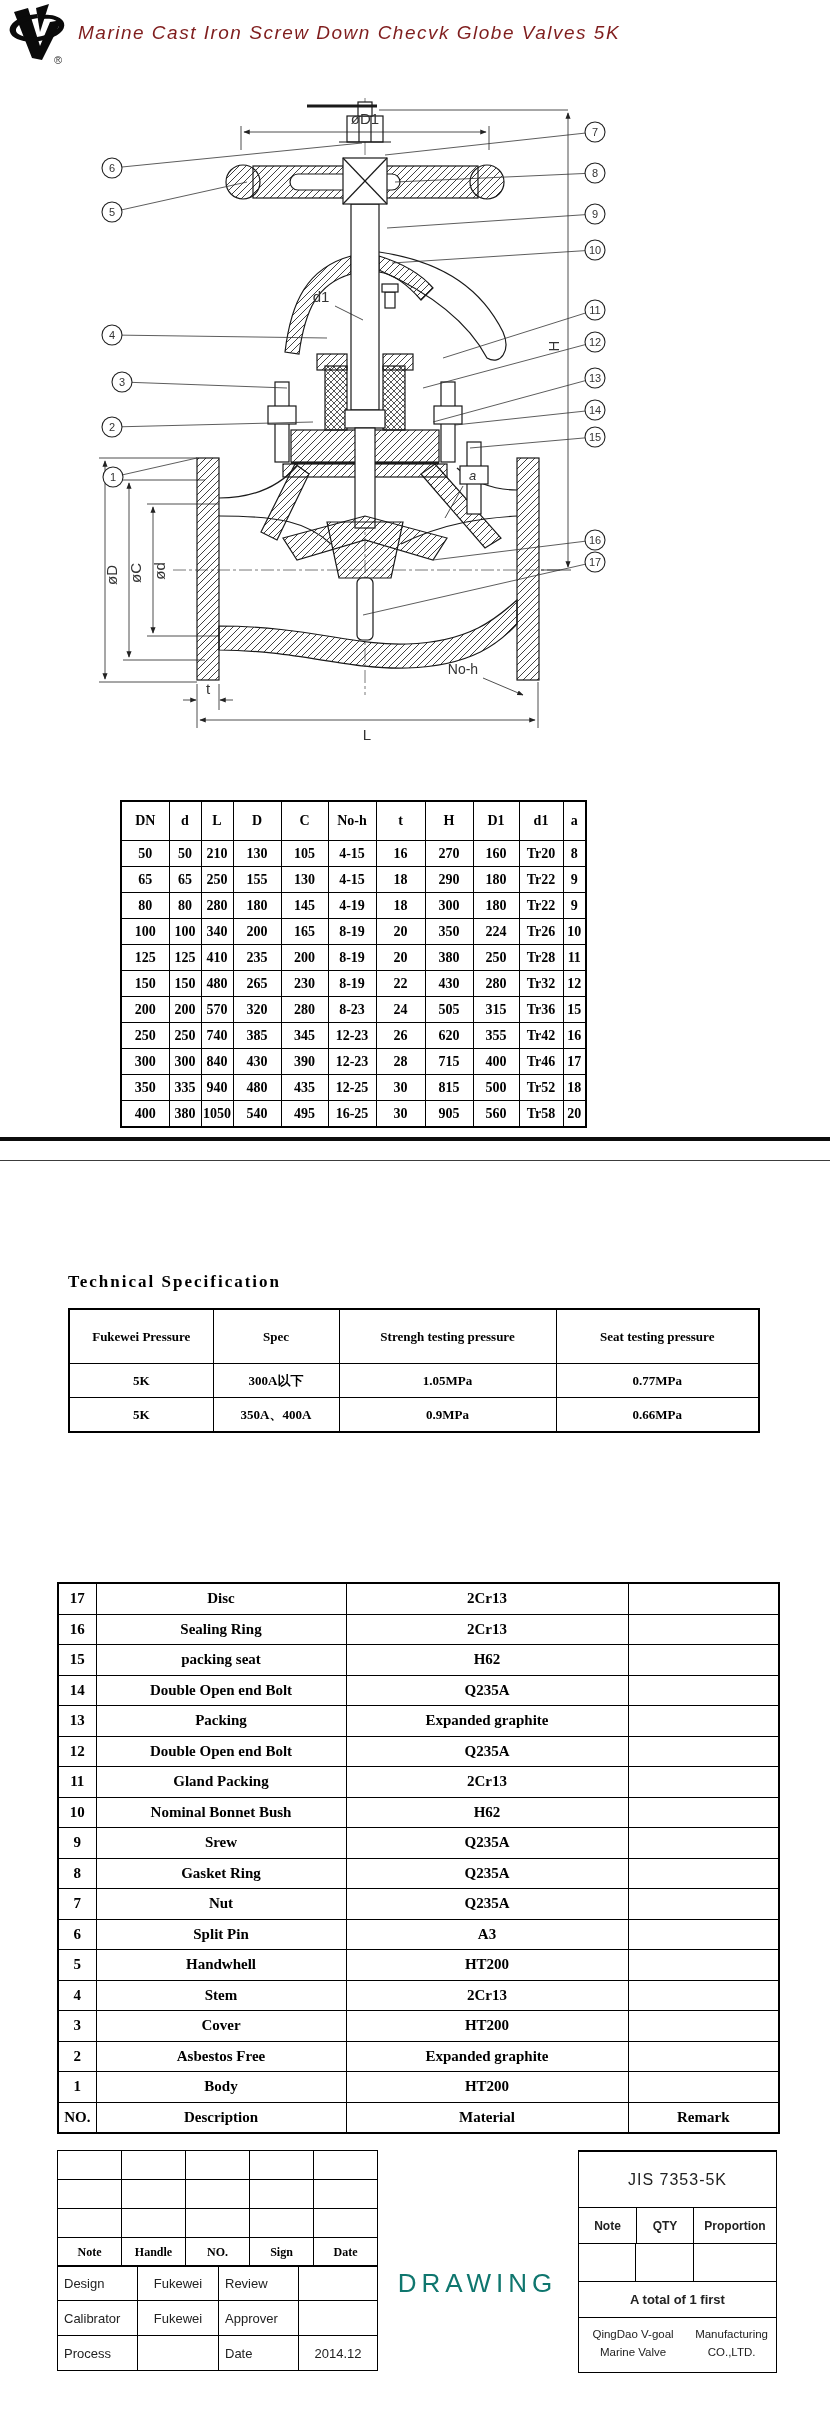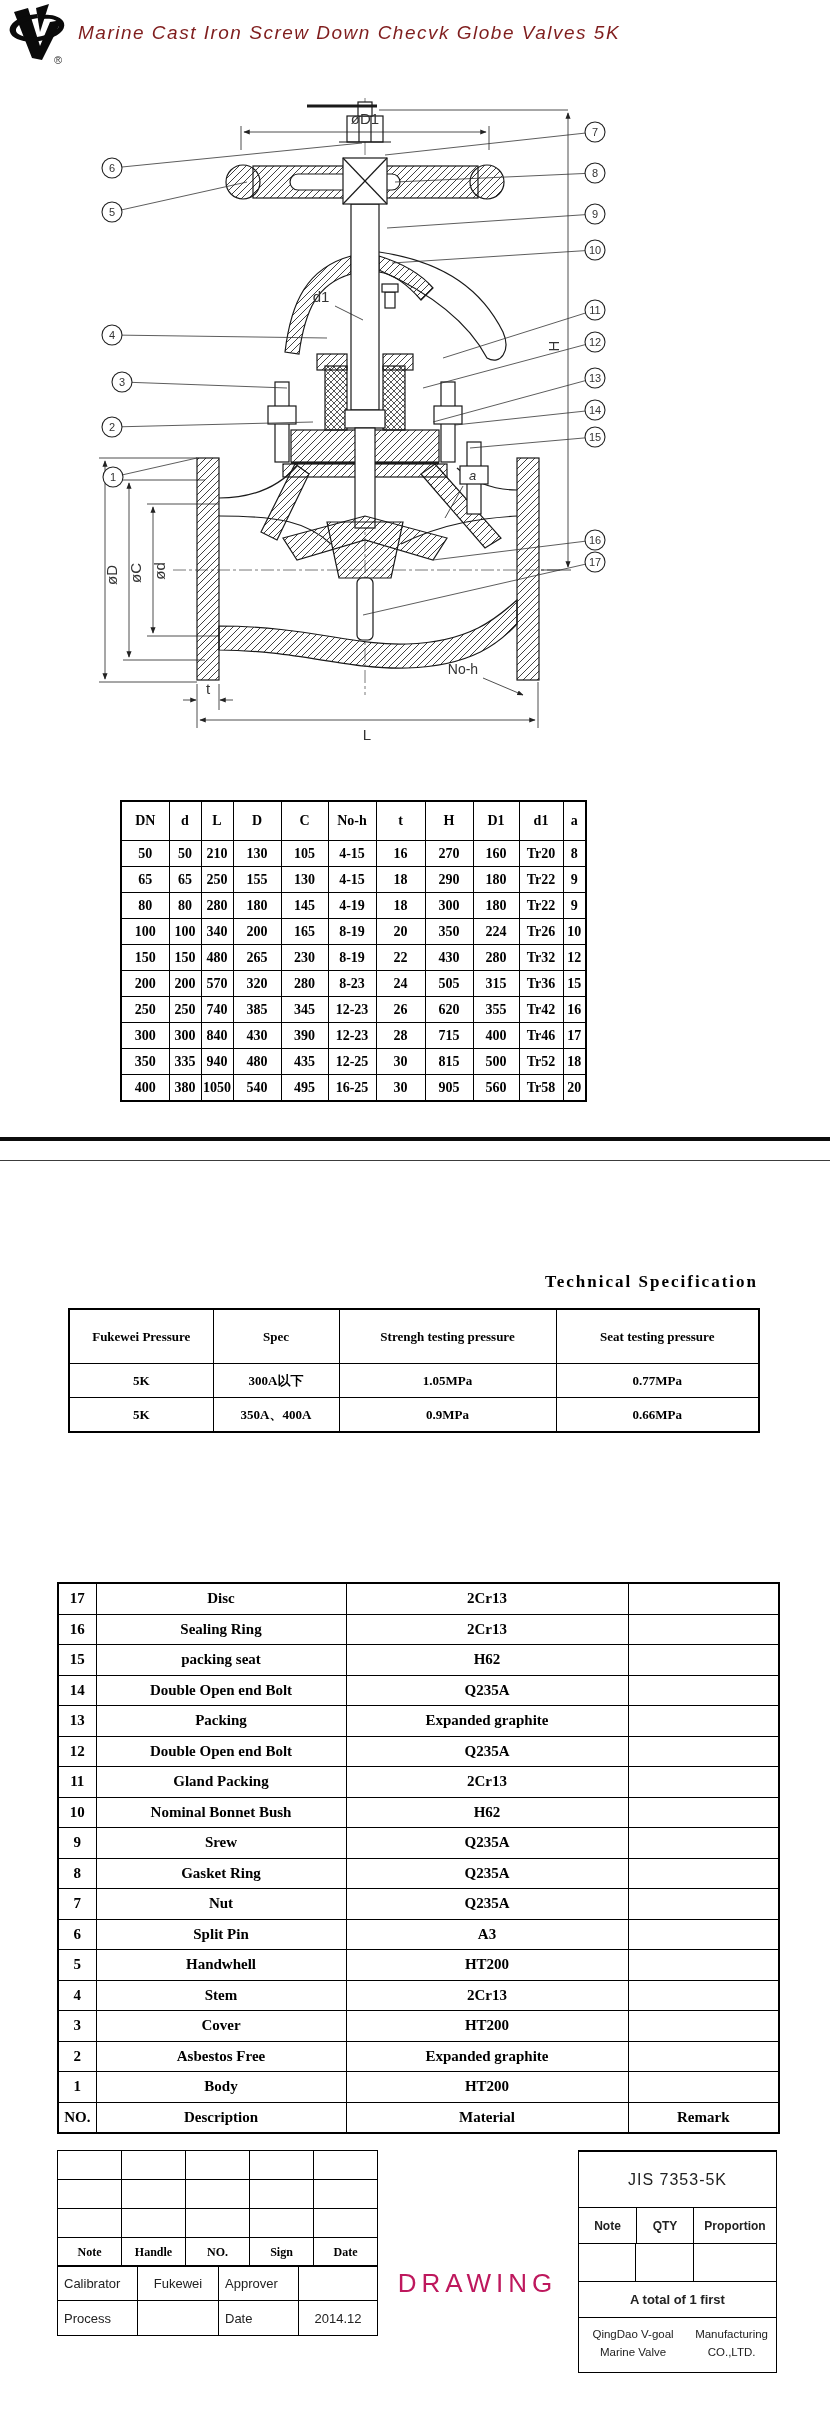--- a/index.html
+++ b/index.html
@@ -22,42 +22,42 @@
         font-family:"Liberation Serif",serif;font-weight:bold;overflow:hidden;
         white-space:nowrap;padding:0;}
 
   .dim-table{position:absolute;left:120px;top:800px;width:465px;border:2px solid #000;}
   .dim-table th{height:38px;font-size:14px;}
   .dim-table td{height:25px;font-size:14px;}
 
   .sep-thick{position:absolute;left:0;top:1137px;width:830px;height:4px;background:#0d0d0d;}
   .sep-thin{position:absolute;left:0;top:1160px;width:830px;height:1px;background:#3c3c3c;}
 
-  .spec-title{position:absolute;left:68px;top:1272px;width:690px;text-align:right;
+  .spec-title{position:absolute;left:68px;top:1272px;width:690px;text-align:left;
               font-family:"Liberation Serif",serif;font-weight:bold;font-size:17px;letter-spacing:2px;}
   .spec-table{position:absolute;left:68px;top:1308px;width:690px;border:2px solid #000;}
   .spec-table th{height:53px;font-size:13px;}
   .spec-table td{height:33px;font-size:13px;}
 
   .parts-table{position:absolute;left:57px;top:1582px;width:721px;border:2px solid #000;}
   .parts-table td,.parts-table th{height:29.5px;font-size:15px;}
   .parts-table tfoot th{font-size:15px;}
 
   
   .title-block{position:absolute;left:57px;top:2150px;width:719px;height:222px;}
   .tb-left-top{position:absolute;left:0;top:0;width:320px;border:1px solid #000;}
   .tb-left-top td{height:28px;font-size:12px;}
   .tb-left-top tr:last-child td{font-size:12px;}
   .tb-left-bot{position:absolute;left:0;top:115px;width:320px;border:1px solid #000;}
   .tb-left-bot td{height:34px;font-size:13px;font-family:"Liberation Sans",sans-serif;
                   font-weight:400;color:#222;text-align:left;padding-left:6px;}
   .tb-left-bot td:nth-child(2){text-align:center;padding-left:0;}
   .tb-left-bot td:nth-child(4){text-align:center;padding-left:0;}
   .drawing-label{position:absolute;left:320px;top:118px;width:201px;text-align:center;
-                 font-size:26px;letter-spacing:5px;color:#be185d;font-weight:400;}
+                 font-size:26px;letter-spacing:5px;color:#0f766e;font-weight:400;}
   .tb-right{position:absolute;left:521px;top:0;width:197px;height:220px;
             border:1px solid #000;border-top:2px solid #000;}
   .tbr-row{box-sizing:border-box;width:100%;display:flex;align-items:center;justify-content:center;
            color:#222;}
   .tbr-standard{height:55px;font-size:16px;letter-spacing:1px;}
   .tbr-qty{height:36px;border-top:1px solid #000;}
   .tbr-qty .cell{box-sizing:border-box;height:100%;display:flex;align-items:center;justify-content:center;
            font-size:12px;font-weight:bold;}
   .tbr-qty .cell+.cell{border-left:1px solid #000;}
   .tbr-empty{height:38px;border-top:1px solid #000;}
@@ -364,20 +364,33 @@
         <td>200</td>
         <td>165</td>
         <td>8-19</td>
         <td>20</td>
         <td>350</td>
         <td>224</td>
         <td>Tr26</td>
         <td>10</td>
       </tr>
       <tr>
+        <td>125</td>
+        <td>125</td>
+        <td>410</td>
+        <td>235</td>
+        <td>200</td>
+        <td>8-19</td>
+        <td>20</td>
+        <td>380</td>
+        <td>250</td>
+        <td>Tr28</td>
+        <td>11</td>
+      </tr>
+      <tr>
         <td>150</td>
         <td>150</td>
         <td>480</td>
         <td>265</td>
         <td>230</td>
         <td>8-19</td>
         <td>22</td>
         <td>430</td>
         <td>280</td>
         <td>Tr32</td>
@@ -648,20 +661,26 @@
       </tbody>
   </table>
   <table class="tb-left-bot">
     <colgroup>
         <col style="width:80px">
         <col style="width:81px">
         <col style="width:80px">
         <col style="width:79px">
       </colgroup>
     <tbody>
+        <tr>
+          <td>Design</td>
+          <td>Fukewei</td>
+          <td>Review</td>
+          <td></td>
+        </tr>
         <tr>
           <td>Calibrator</td>
           <td>Fukewei</td>
           <td>Approver</td>
           <td></td>
         </tr>
         <tr>
           <td>Process</td>
           <td></td>
           <td>Date</td>

